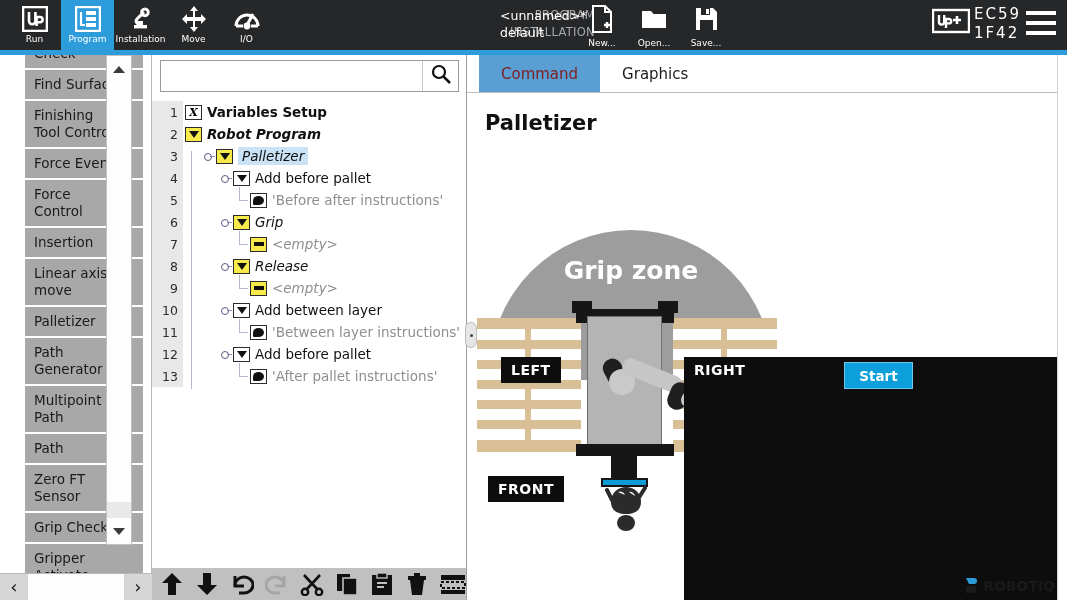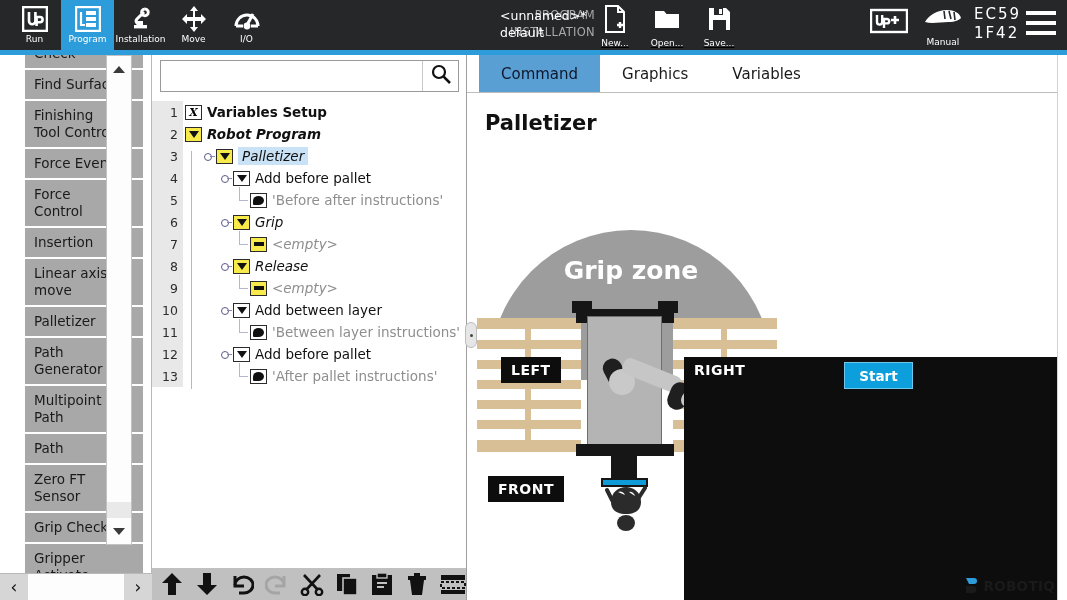--- a/index.html
+++ b/index.html
@@ -35,21 +35,21 @@
 
   .prog-info {
     position: absolute; left: 420px; top: 7px; width: 175px;
     text-align: right; color: #c8c9cb; font-size: 11.5px; line-height: 17px;
   }
   .prog-info .k { color: #a7a8aa; letter-spacing: .3px; }
   .prog-vals {
     position: absolute; left: 500px; top: 7px;
     color: #ffffff; font-size: 12.5px; line-height: 17px;
   }
-  .file-btns { position: absolute; left: 589px; top: 2px; display: flex; text-decoration: underline; }
+  .file-btns { position: absolute; left: 576px; top: 2px; display: flex; }
   .file-btn {
     width: 52px; display: flex; flex-direction: column; align-items: center;
     cursor: pointer; padding-top: 3px;
   }
   .file-btn .lbl { font-size: 9px; color: #fff; margin-top: 1px; }
 
   .right-cluster { position: absolute; right: 6px; top: 0; height: 50px; display: flex; align-items: flex-start; }
   .urplus { width: 46px; display: flex; justify-content: center; padding-top: 7px; cursor: pointer; }
   .manual { width: 62px; display: flex; flex-direction: column; align-items: center; padding-top: 6px; cursor: pointer; }
   .manual .lbl { font-size: 9px; color: #fff; margin-top: 1px; }
@@ -181,21 +181,21 @@
 
   
   .right {
     position: absolute; left: 467px; top: 55px; width: 600px; height: 545px; background: #fff;
   }
   .tabbar { height: 38px; background: #fff; border-bottom: 1px solid #bdbdbd; display: flex; padding-left: 12px; }
   .tab {
     padding: 0 22px; height: 37px; display: flex; align-items: center; font-size: 15px;
     color: #1a1a1a; cursor: pointer;
   }
-  .tab.active { background: #5a9fd4; color: #0f172a; }
+  .tab.active { background: #5a9fd4; color: #7f1d1d; }
 
   .content { position: relative; padding: 18px 0 0 18px; height: 507px; }
   .page-title { font-size: 21px; font-weight: 700; color: #111; }
   .page-sub { margin-top: 28px; font-size: 14.5px; color: #111; font-weight: 700; }
 
   .diagram { position: absolute; left: 10px; top: 137px; width: 300px; height: 300px; }
   .gripzone {
     position: absolute; left: 13px; top: 0; width: 282px; height: 150px;
     background: #9d9d9d; border-radius: 141px 141px 0 0;
     display: flex; align-items: flex-start; justify-content: center; padding-top: 26px;
@@ -363,29 +363,20 @@
     <div class="right-cluster">
       <div class="urplus">
         <span>
           <svg width="38" height="28" viewBox="0 0 38 28">
               <rect x="1" y="3" width="36" height="22" fill="none" stroke="#fff" stroke-width="2.4"></rect>
               <path d="M7 8 v7 a2.6 2.6 0 0 0 5.2 0 V8" fill="none" stroke="#fff" stroke-width="2.4"></path>
               <path d="M14 21 V12 h3 a2.2 2.2 0 0 1 0 4.4 h-2.6" fill="none" stroke="#fff" stroke-width="2.4"></path>
               <path d="M25 9 v8 M21 13 h8" stroke="#fff" stroke-width="2.6"></path>
             </svg>
         </span>
-      </div>
-      <div class="manual">
-        <span>
-          <svg width="40" height="26" viewBox="0 0 40 26">
-              <path d="M2 16 C6 9 14 4 24 4 c7 0 13 3 14 8 c-2 2 -6 4 -12 4 c-9 0 -17 2 -24 0 Z" fill="#fff"></path>
-              <path d="M26 5 l2 8 M31 6 l1 8 M21 5 l1 8" stroke="#262729" stroke-width="1.6"></path>
-            </svg>
-        </span>
-        <span class="lbl">Manual</span>
       </div>
       <div class="robotid">
         <div>EC59</div>
         <div>1F42</div>
       </div>
       <div class="hamburger">
         <span></span>
           <span></span>
           <span></span>
       </div>
@@ -652,21 +643,20 @@
   </div>
 
   <div class="splitter">
       <div class="dot"></div>
     </div>
 
   <div class="right">
     <div class="tabbar">
       <div class="tab active">Command</div>
       <div class="tab">Graphics</div>
-      <div class="tab">Variables</div>
     </div>
 
     <div class="content">
       <div class="page-title">Palletizer</div>
 
       <div class="diagram">
         <div class="gripzone">
           <span>Grip zone</span>
         </div>
 

